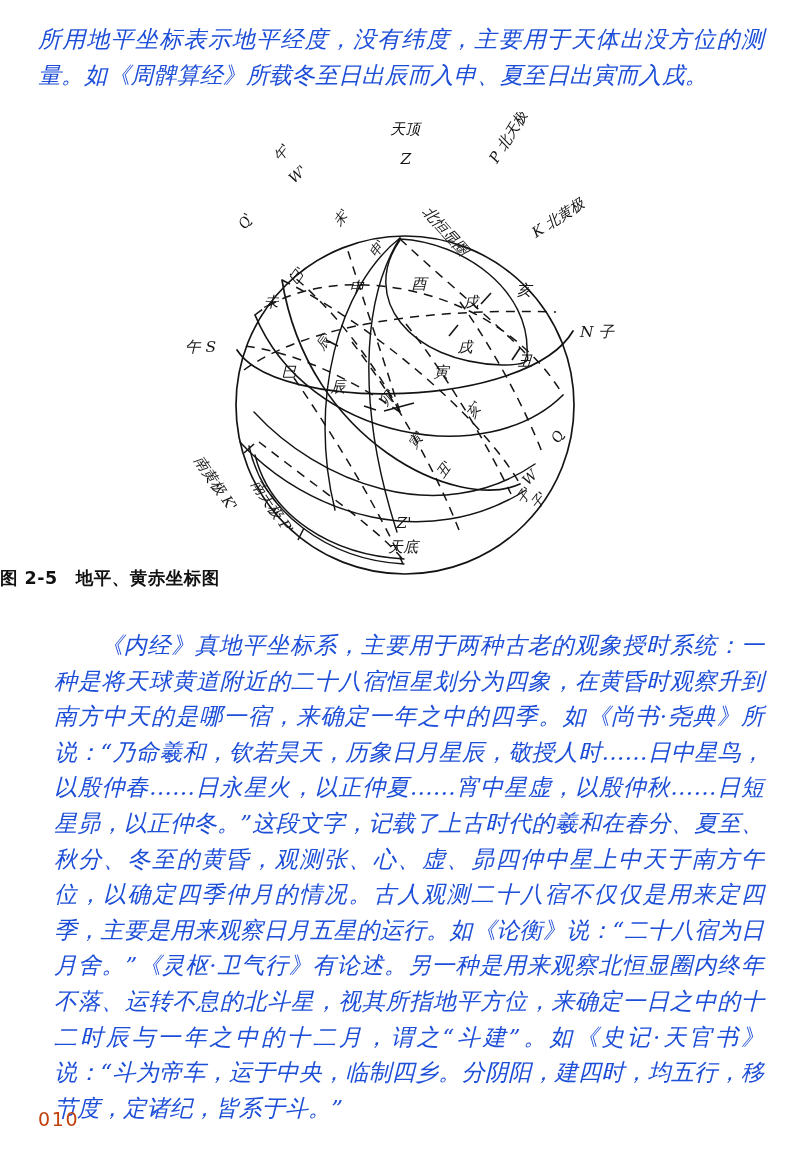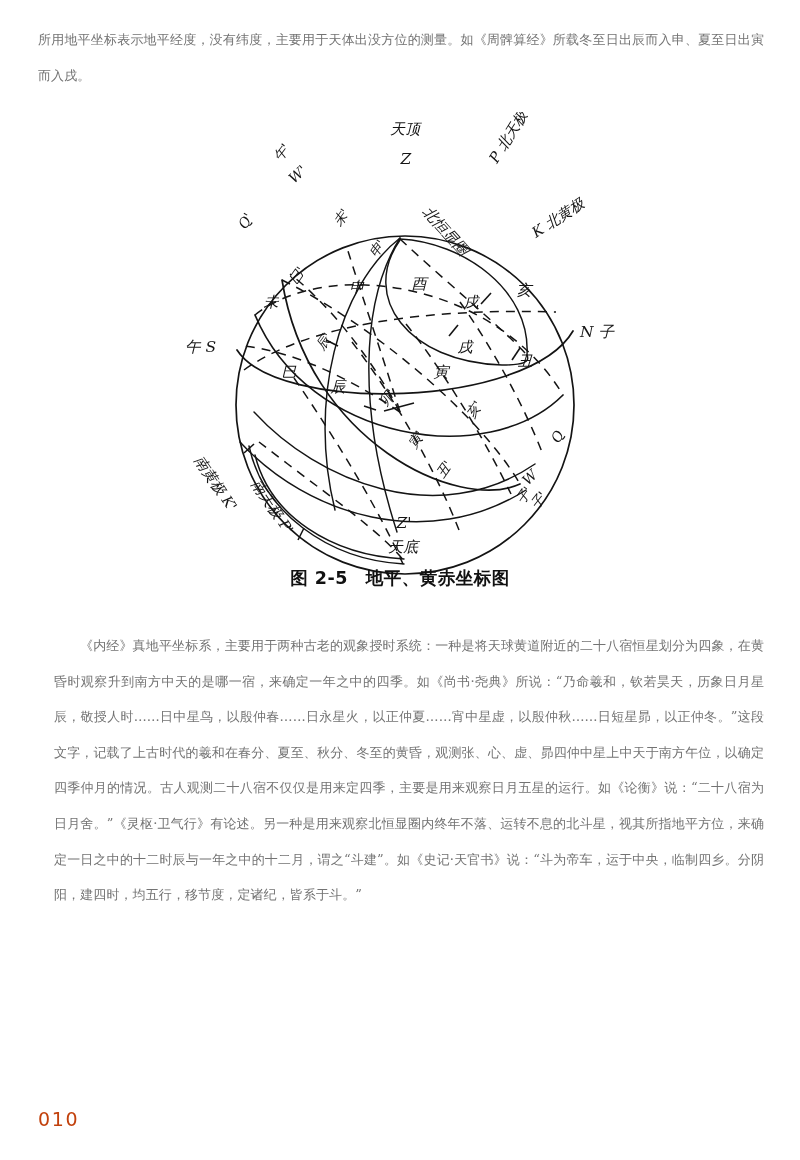--- a/index.html
+++ b/index.html
@@ -24,27 +24,28 @@
   }
 
   
   .text-col {
     position: absolute;
     left: 38px;
     width: 726px;
   }
 
   .para {
-    font-size: 13px;
+    font-size: 23px;
     line-height: 35.6px;
     text-align: justify;
     text-justify: inter-ideograph;
     letter-spacing: 0.1px;
     margin: 0;
-    color: #737373;
+    color: #1d4ed8;
+    font-style: italic;
   }
   .para.indent { text-indent: 2em; margin-left: 16px; }
 
   #top-para { top: 22px; }
 
   #main-para { top: 628px; }
 
   #quote-para {
     top: 1022px;
     font-family: "DejaVu Serif", "Liberation Serif", serif;
@@ -62,21 +63,20 @@
     height: 490px;
     font-style: italic;
   }
   #figure svg { display: block; }
 
   .fig-caption {
     position: absolute;
     top: 566px;
     left: 0;
     width: 800px;
-    text-align: center;
     font-size: 17.5px;
     font-weight: bold;
     letter-spacing: 0.5px;
     color: #111;
     font-family: "DejaVu Sans", "Liberation Sans", sans-serif;
   }
 
   
   .folio {
     position: absolute;

